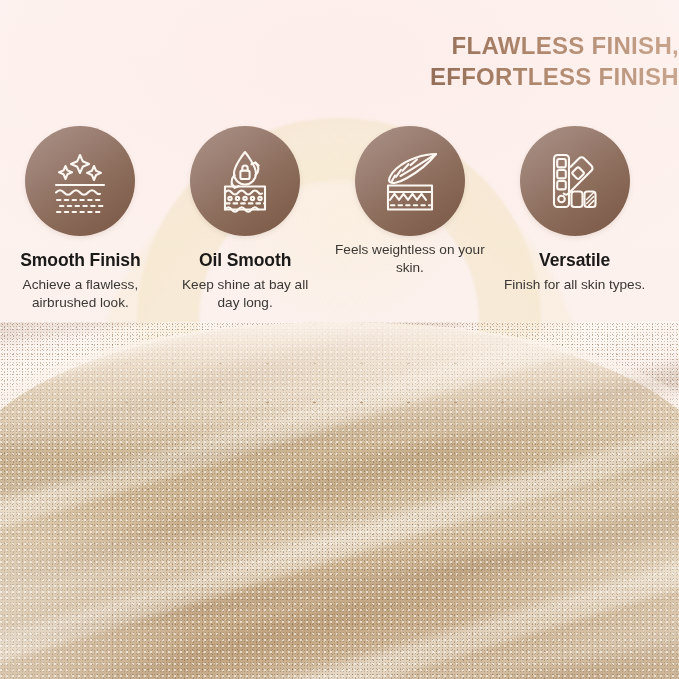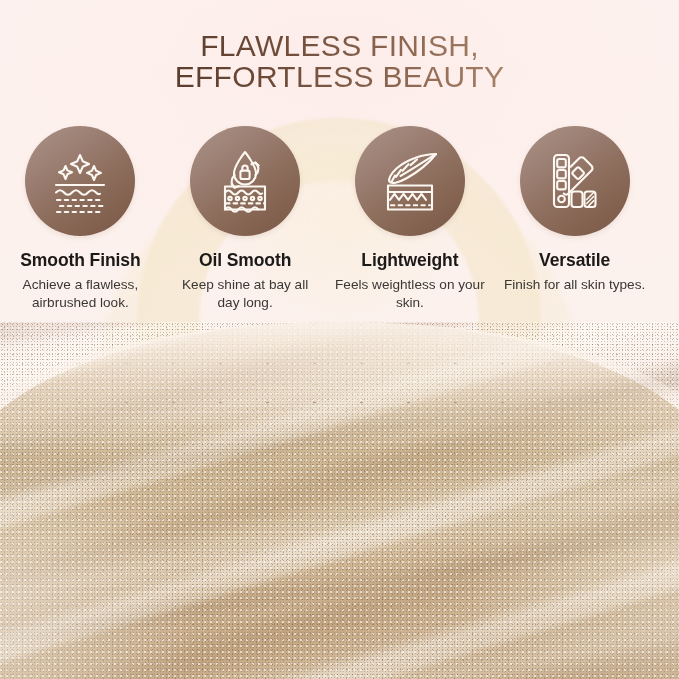--- a/index.html
+++ b/index.html
@@ -62,23 +62,23 @@
     background: radial-gradient(ellipse at 50% 50%, rgba(248,238,214,0.55) 0%, rgba(250,242,226,0.18) 70%, rgba(255,255,255,0) 100%);
     filter: blur(6px);
   }
 
   
   .headline {
     position: absolute;
     left: 0;
     right: 0;
     top: 30px;
-    text-align: center;
-    font-weight: 400;
-    font-size: 30px;
+    text-align: right;
+    font-weight: 700;
+    font-size: 24px;
     line-height: 31px;
     letter-spacing: 0.3px;
   }
   .headline .hl-line {
     display: block;
     background-image: linear-gradient(90deg,
         #4a3227 0%,
         #56382b 22%,
         #6d4b38 40%,
         #8a6550 58%,
@@ -247,21 +247,21 @@
 <div id="stage">
 
   <div class="bg-base"></div>
   <div class="bg-pink-tint"></div>
   <div class="watermark-ring"></div>
   <div class="watermark-ring-2"></div>
   <div class="watermark-blob"></div>
 
   <div class="headline">
     <span class="hl-line">FLAWLESS FINISH,</span>
-    <span class="hl-line">EFFORTLESS BEAUTY</span>
+    <span class="hl-line">EFFORTLESS FINISH</span>
   </div>
 
   <div class="features">
 
     <div class="feature">
       <div class="icon-circle">
         <span>
           <svg width="70" height="70" viewBox="0 0 70 70" fill="none" stroke="#fdf7f2" stroke-width="2.1" stroke-linecap="round" stroke-linejoin="round">
             <path d="M35 9 l2.7 6.2 L44 18 l-6.3 2.8 L35 27 l-2.7-6.2 L26 18 l6.3-2.8 Z" fill="none"></path>
             <path d="M20.5 20 l1.9 4.4 L27 26.3 l-4.6 2 L20.5 33 l-1.9-4.7 L14 26.3 l4.6-1.9 Z" fill="none"></path>
@@ -323,21 +323,20 @@
             <path d="M26 23.8 l-5 7"></path>
             <path d="M20 29.5 l-3.5 6.5"></path>
 
             <path d="M13 39.5 h44 v24 h-44 z"></path>
             <path d="M13 46 h44"></path>
             <path d="M15 53.8 l4.5 -6 l4.5 6 l4.5 -6 l4.5 6 l4.5 -6 l4.5 6 l4.5 -6 l4.5 6"></path>
             <path d="M16 59.2 h39" stroke-dasharray="3.4 4.2"></path>
           </svg>
         </span>
       </div>
-      <div class="feature-title">Lightweight</div>
       <div class="feature-desc">Feels weightless on your skin.</div>
     </div>
 
     <div class="feature">
       <div class="icon-circle">
         <span>
           <svg width="70" height="70" viewBox="0 0 70 70" fill="none" stroke="#fdf7f2" stroke-width="2.1" stroke-linecap="round" stroke-linejoin="round">
 
             <rect x="14" y="9" width="15" height="52" rx="3.6"></rect>
             <rect x="17.2" y="13" width="8.6" height="8.4" rx="2"></rect>

